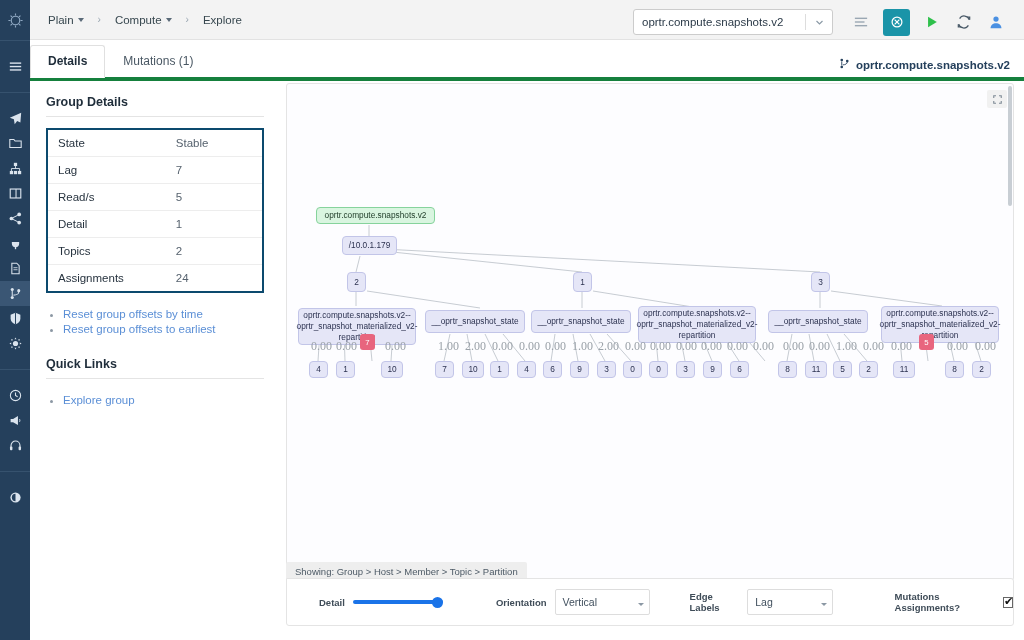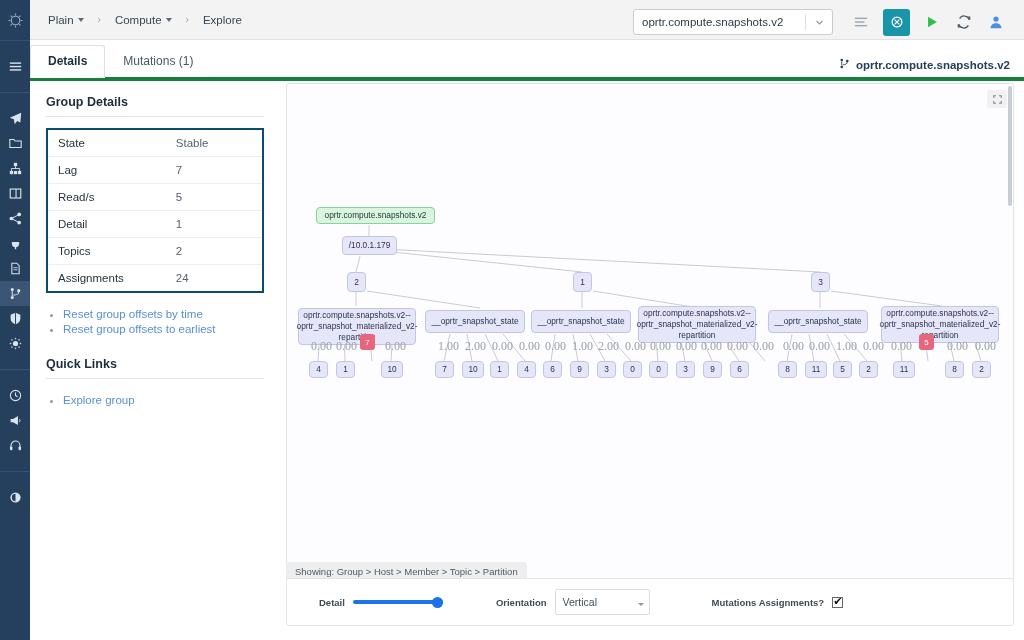--- a/index.html
+++ b/index.html
@@ -511,18 +511,25 @@
   </div>
 
   <div class="ctl" style="margin-left:53px;">
     <span class="lbl">Orientation</span>
     <div class="selbox">
       <span class="cv">Vertical</span>
       <span class="ar"><i></i></span>
     </div>
   </div>
 
+  <div class="ctl" style="margin-left:40px;">
+    <span class="lbl">Edge Labels</span>
+    <div class="selbox">
+      <span class="cv">Lag</span>
+      <span class="ar"><i></i></span>
+    </div>
+  </div>
 
   <div class="ctl" style="margin-left:62px;">
     <span class="lbl">Mutations Assignments?</span>
     <div id="chk"></div>
   </div>
 </div>
 
 </body></html>

